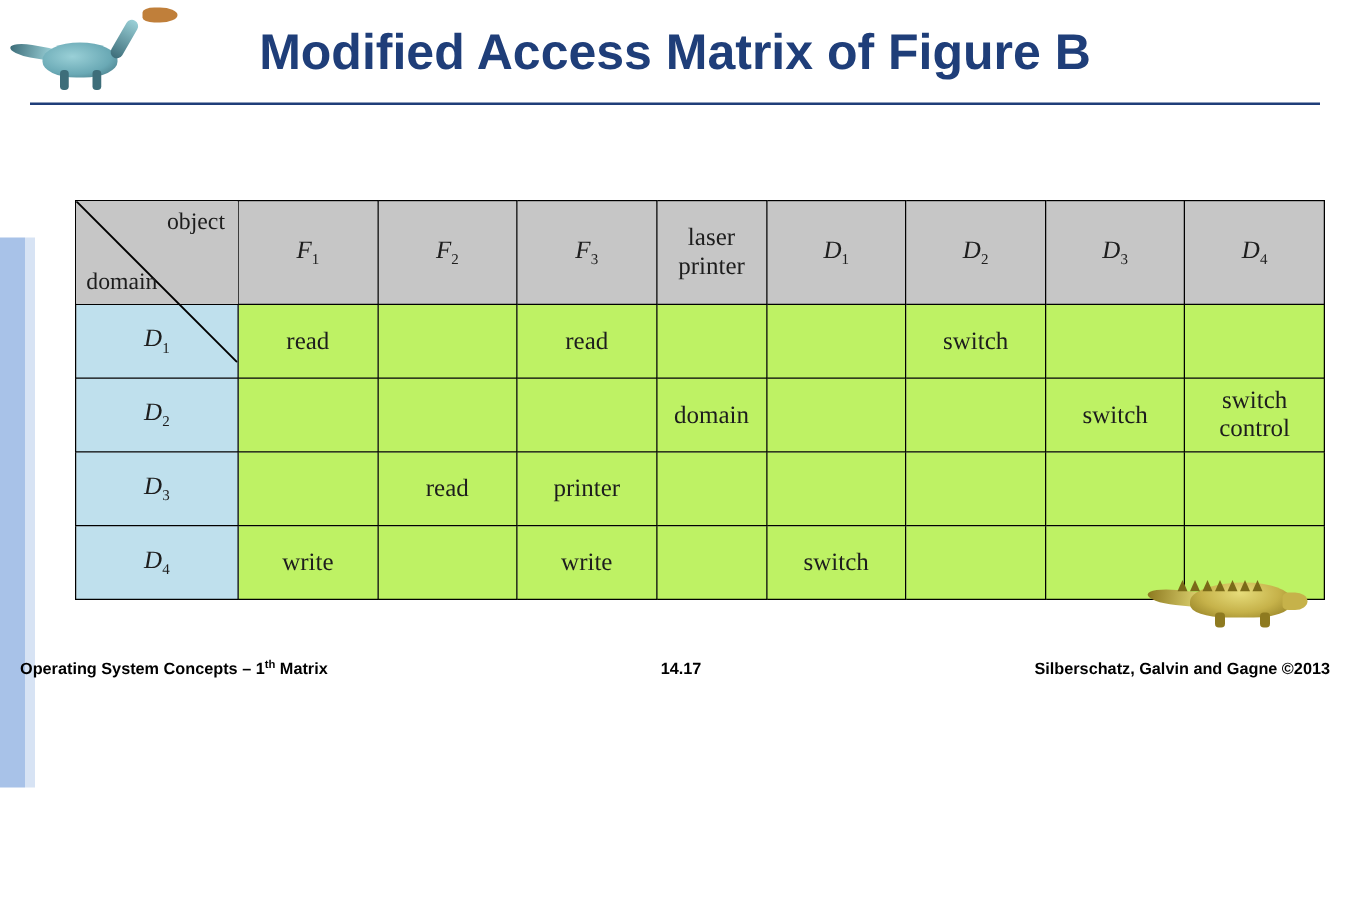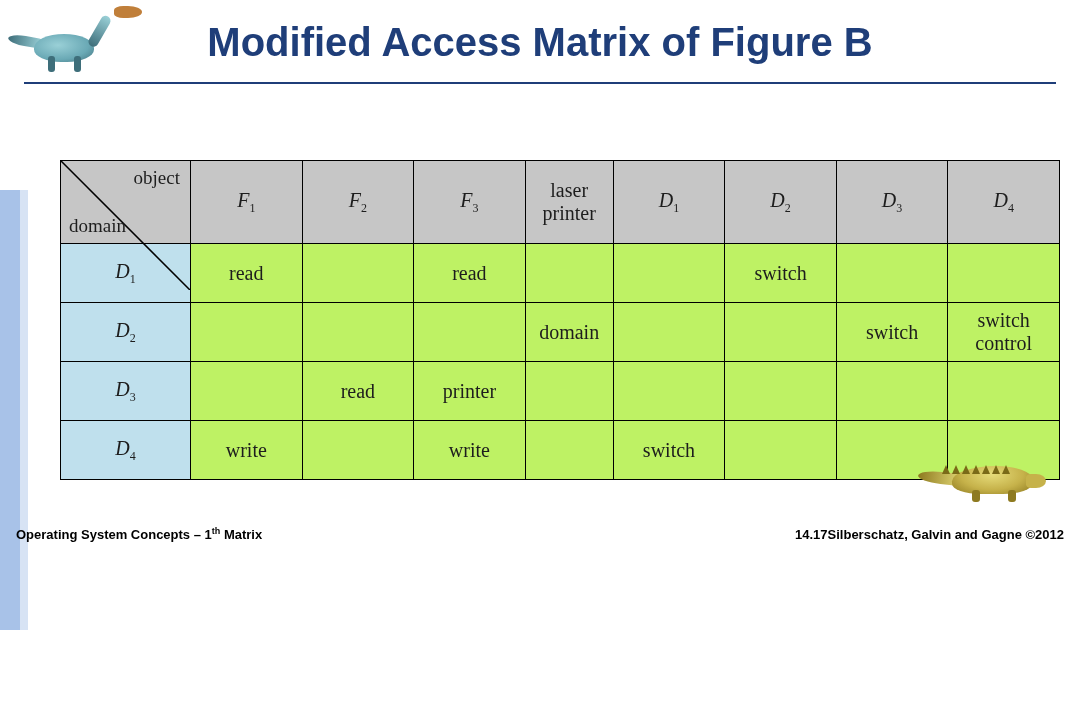--- a/index.html
+++ b/index.html
@@ -160,21 +160,21 @@
     align-items: flex-end;
     justify-content: space-between;
     padding: 0 16px 6px 16px;
     box-sizing: border-box;
     font-size: 13px;
     font-weight: bold;
     color: #000;
   }
   .footer .left sup,
   .footer .right { white-space: nowrap; }
-  .footer .center { flex:1; text-align:right; }
+  .footer .center { flex:1; text-align:center; }
   .footer sup { font-size: 9px; }
 
   
   .matrix-wrap {
     position: absolute;
     top: 160px;
     left: 60px;
     right: 20px;
   }
   table.matrix {
@@ -341,16 +341,16 @@
     <div class="spikes"><span></span><span></span><span></span><span></span><span></span><span></span><span></span></div>
     <div class="leg1"></div>
       <div class="leg2"></div>
   </div>
 
   <div class="footer">
     <div class="left">
       <span>Operating System Concepts – 1</span><sup>th</sup><span> Matrix</span>
     </div>
     <div class="center">14.17</div>
-    <div class="right">Silberschatz, Galvin and Gagne ©2012</div>
+    <div class="right">Silberschatz, Galvin and Gagne ©2013</div>
   </div>
 
 </div>
 
 </body></html>

